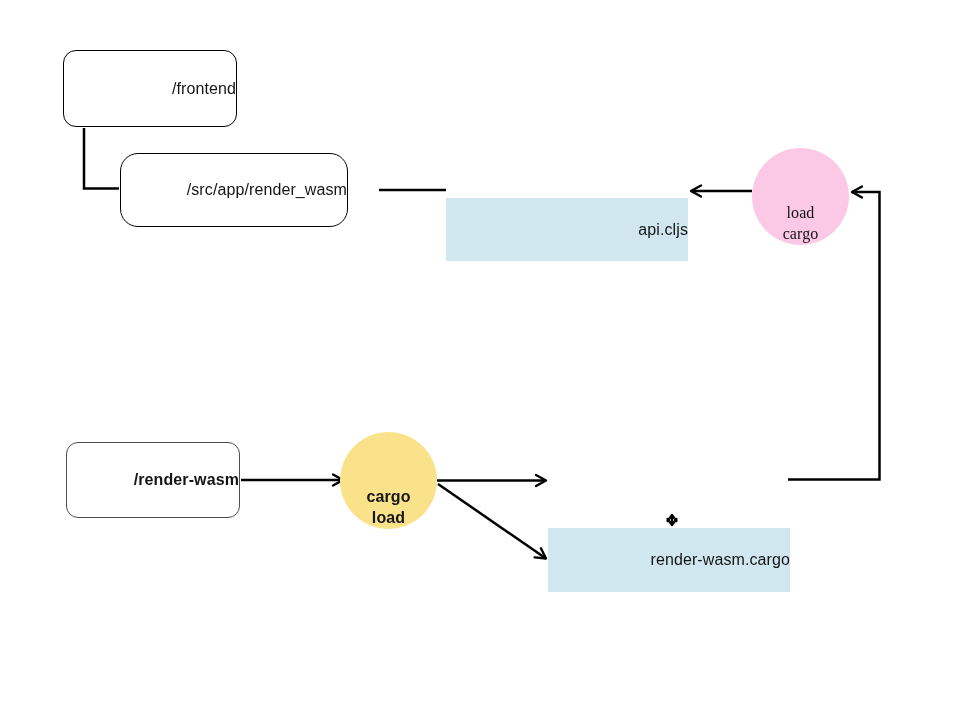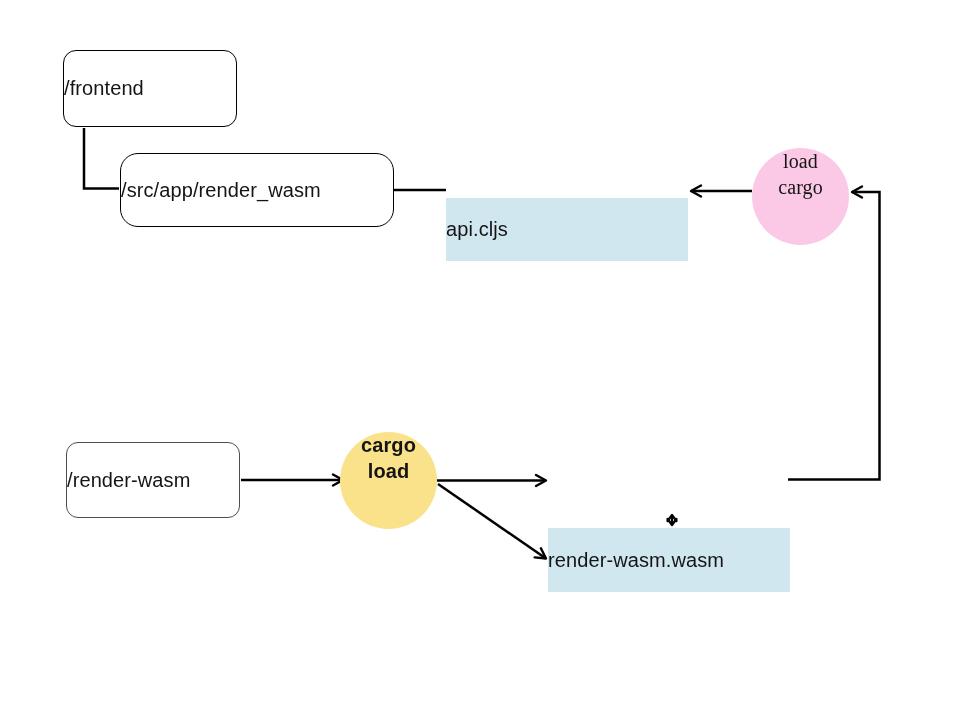--- a/index.html
+++ b/index.html
@@ -7,40 +7,40 @@
     position:relative;
     width:974px;height:701px;
     background:#ffffff;
     font-family:"Liberation Sans", sans-serif;
     color:#151515;
     overflow:hidden;
   }
   #edges{position:absolute;left:0;top:0;width:974px;height:701px;}
   .node{
     position:absolute;
-    display:flex;align-items:center;justify-content:flex-start;
+    display:flex;align-items:center;justify-content:flex-end;
     text-align:center;
-    font-size:20px;
+    font-size:16px;
     letter-spacing:0.1px;
     box-sizing:border-box;
   }
   .rounded{
     background:#ffffff;
     border:1.6px solid #000000;
     border-radius:14px;
   }
-  .rounded.gray{border:1.4px solid #4d4d4d;border-radius:12px;}
+  .rounded.gray{border:1.4px solid #4d4d4d;border-radius:12px;font-weight:bold;}
   .rect-blue{background:#d1e7ef;}
   .circle{border-radius:50%;flex-direction:column;line-height:1.3;}
   .circle.pink{background:#fbc8e6;font-family:Liberation Serif, serif;}
   .circle.yellow{background:#fae28a;}
 
   
   #n-frontend       {left:63px;  top:50px;  width:174px; height:77px; border-radius:13px;}
-  #n-src            {left:120px; top:153px; width:274px; height:74px; border-radius:18px;}
+  #n-src            {left:120px; top:153px; width:228px; height:74px; border-radius:18px;}
   #n-api            {left:446px; top:159px; width:242px; height:63px;margin-top:39px;}
   #n-load           {left:752px; top:148px; width:97px;  height:97px;}
   #n-renderwasm-dir {left:66px;  top:442px; width:174px; height:76px;}
   #n-cargo          {left:340px; top:432px; width:97px;  height:97px;font-weight:bold;}
   #n-js             {left:548px; top:448px; width:240px; height:64px;}
   #n-wasm           {left:548px; top:528px; width:242px; height:64px;}
 </style>
 </head>
 <body>
 
@@ -88,16 +88,16 @@
     <span>/render-wasm</span>
   </div>
 
   <div id="n-cargo" class="node circle yellow">
     <span>cargo</span>
     <span>load</span>
   </div>
 
 
   <div id="n-wasm" class="node rect-blue">
-    <span>render-wasm.wasm</span>
+    <span>render-wasm.cargo</span>
   </div>
 
 </div>
 
 </body></html>

